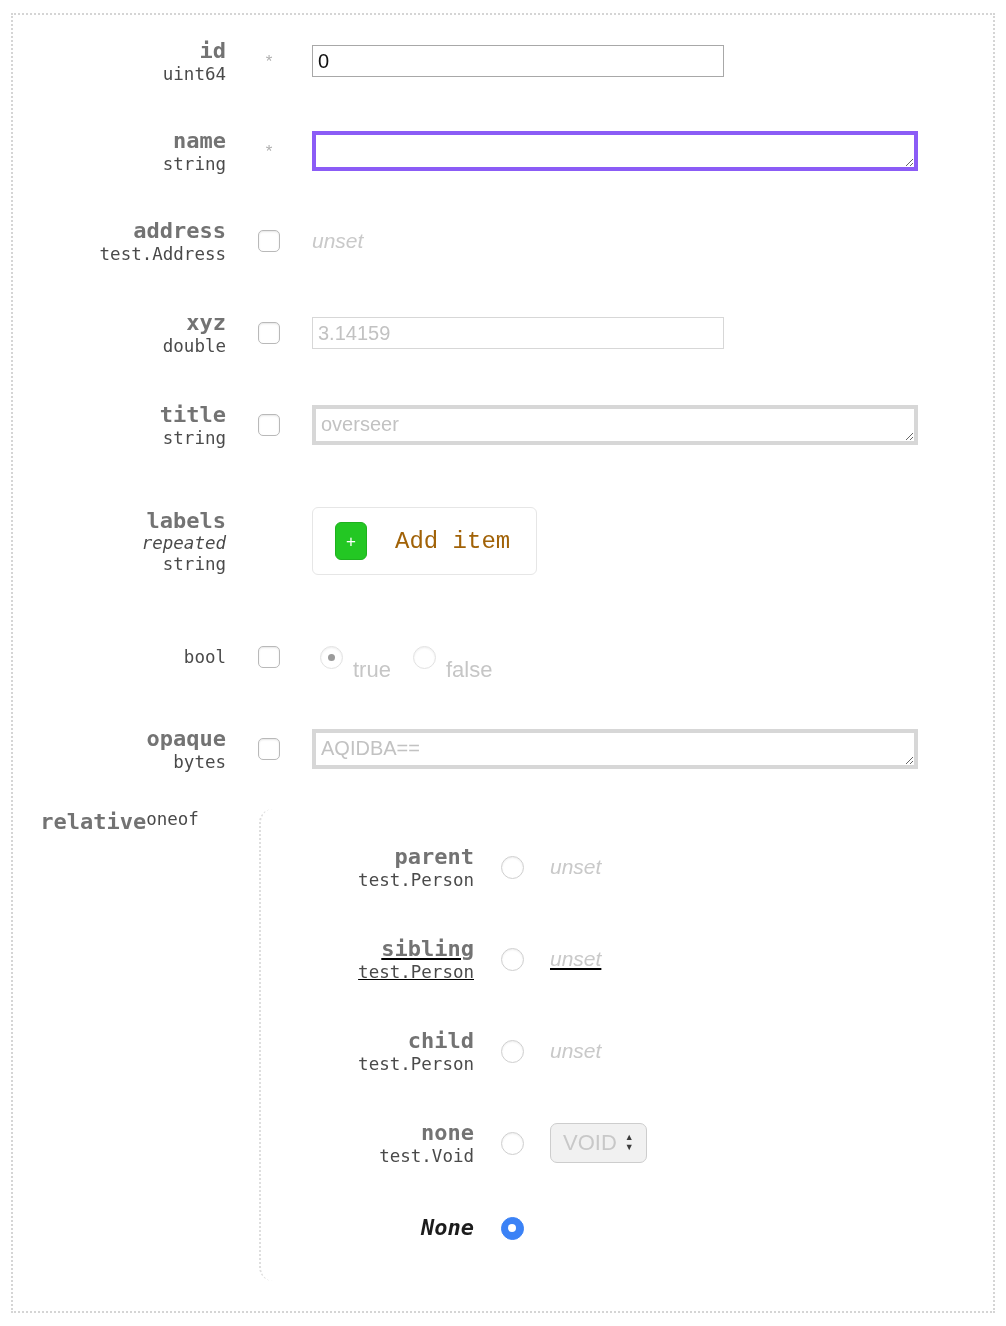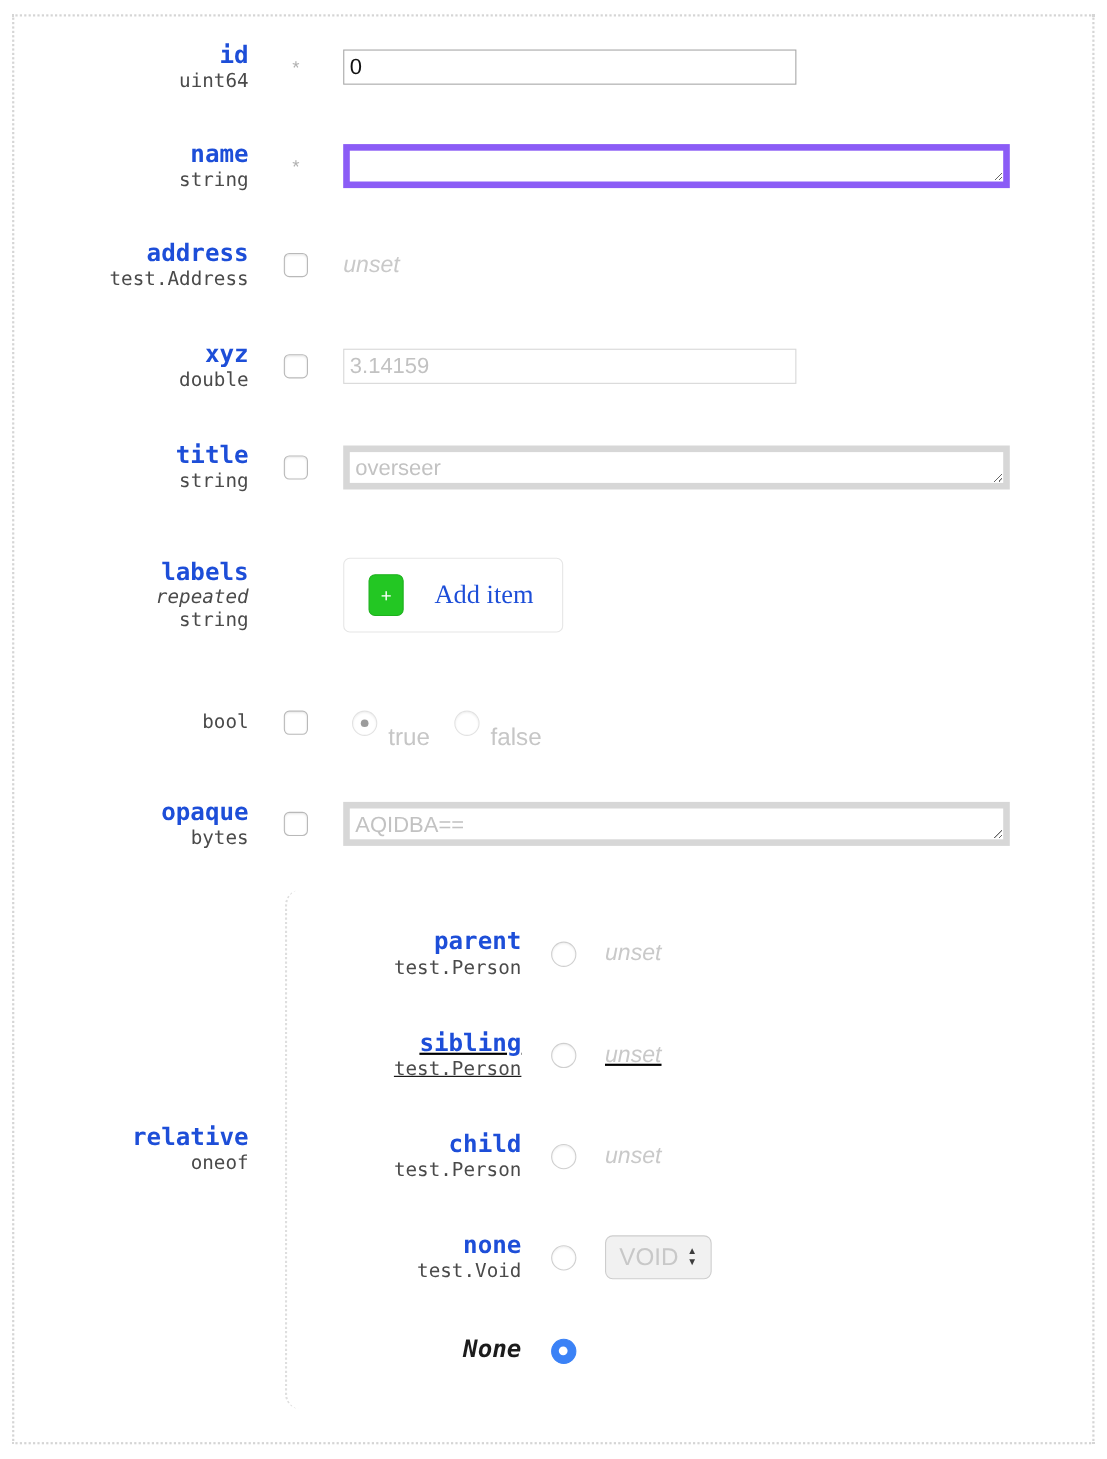--- a/index.html
+++ b/index.html
@@ -38,21 +38,21 @@
     flex: 0 0 213px;
     text-align: right;
     padding-right: 0px;
     font-family: "DejaVu Sans Mono", "Liberation Mono", monospace;
     line-height: 1.17;
   }
   .fname {
     display: block;
     font-weight: bold;
     font-size: 22px;
-    color: #1d4ed8;
+    color: #737373;
     letter-spacing: 0px;
   }
   .ftype {
     display: block;
     font-size: 17.5px;
     color: #4a4a4a;
     font-weight: normal;
   }
   .ftype.italic { font-style: italic; }
 
@@ -122,21 +122,21 @@
     outline: none;
     border-radius: 0;
   }
   .tinput.disabled {
     border-color: #d7d7d7;
     color: #bdbdbd;
   }
   .tinput::placeholder { color: #c2c2c2; opacity: 1; }
 
   .tarea {
-    border: 6px solid #8b5cf6;
+    border: 4px solid #8b5cf6;
     background: #fff;
     font-family: "Liberation Sans", sans-serif;
     font-size: 20px;
     color: #111;
     padding: 3px 5px;
     outline: none;
     resize: vertical;
     overflow: hidden;
     line-height: 1.2;
   }
@@ -169,23 +169,23 @@
     border-radius: 6px;
     display: inline-flex;
     align-items: center;
     justify-content: center;
     color: #fff;
     font-size: 17px;
     line-height: 1;
     font-family: "Liberation Sans", sans-serif;
   }
   .additem-label {
-    font-family: Liberation Serif, serif;
+    font-family: Liberation Mono, monospace;
     font-size: 24px;
-    color: #1d4ed8;
+    color: #a16207;
   }
 
   
   .boolgroup { display: flex; align-items: center; gap: 22px; }
   .boolopt { display: flex; align-items: center; gap: 10px; }
   .boolopt .btext {
     font-family: "Liberation Sans", sans-serif;
     font-size: 22px;
     color: #c6c6c6;
     margin-top: 25px;
@@ -195,21 +195,21 @@
   .oneof-wrap {
     display: flex;
     width: 100%;
   }
   .oneof-label {
     width: 213px;
     flex: 0 0 213px;
     text-align: right;
     font-family: "DejaVu Sans Mono", "Liberation Mono", monospace;
     display: flex;
-    flex-direction: column;
+    flex-direction: row;
     justify-content: center;
     line-height: 1.17;
   }
   .oneof-body {
     flex: 1 1 auto;
     margin-left: 33px;
     border-left: 2px dotted #dedede;
     border-radius: 14px 0 0 14px;
     padding: 12px 0 14px 0;
   }

